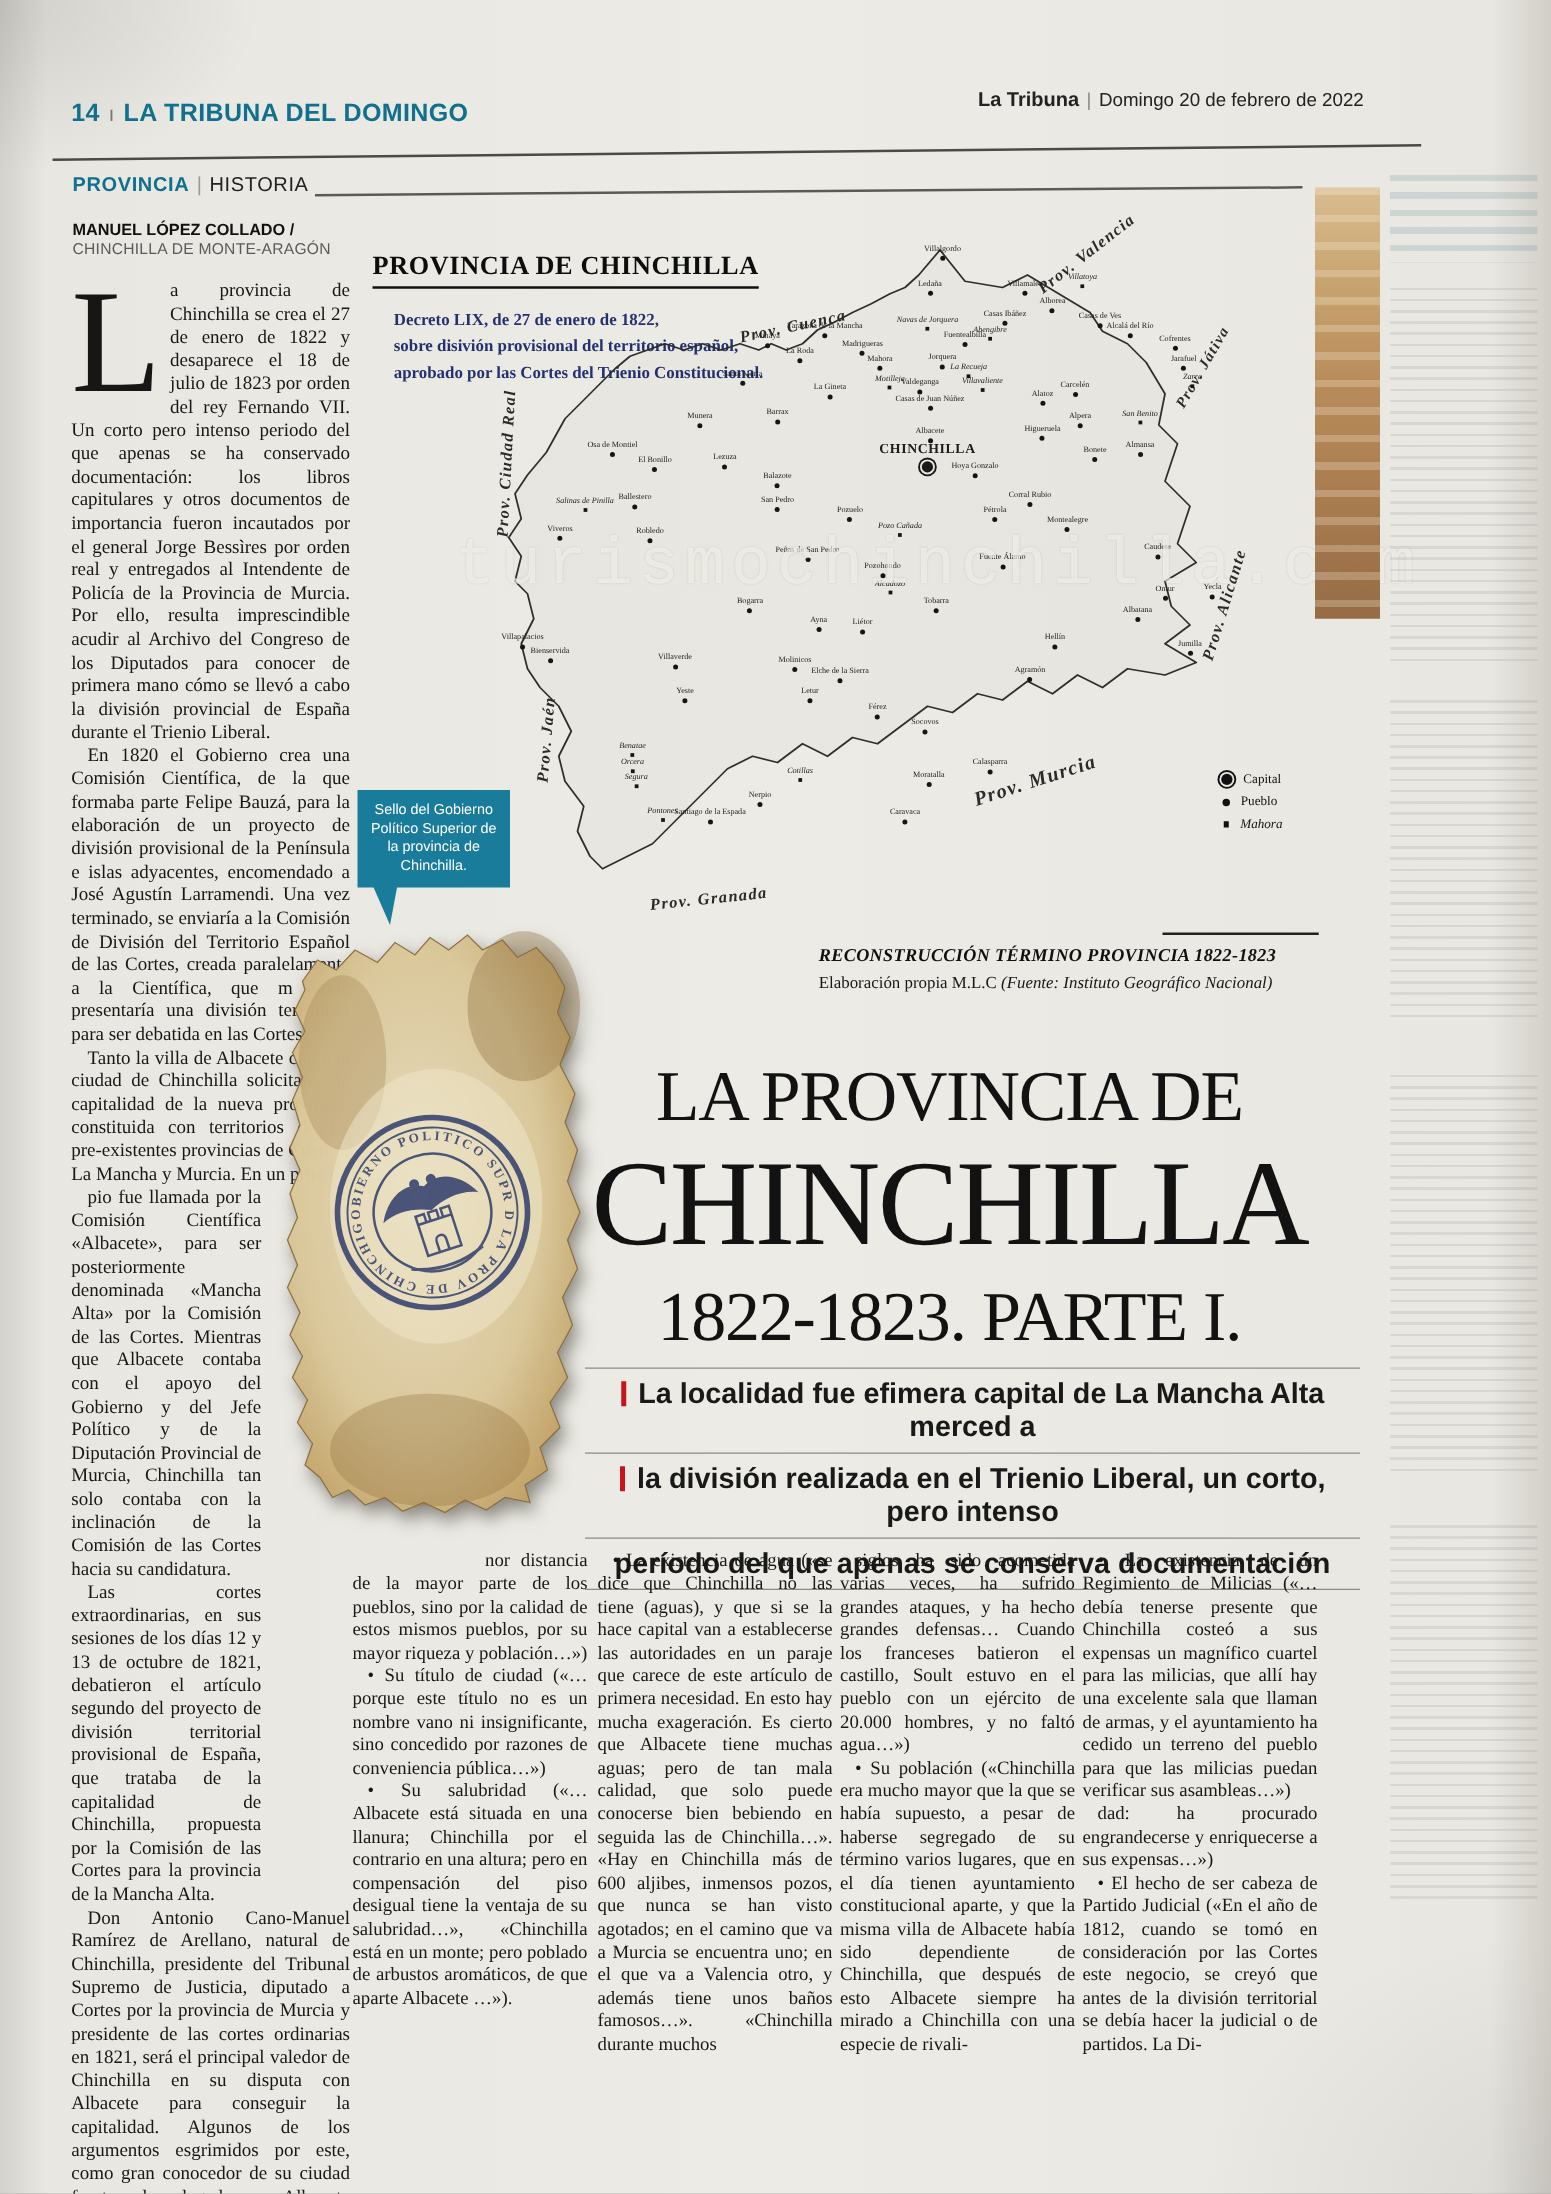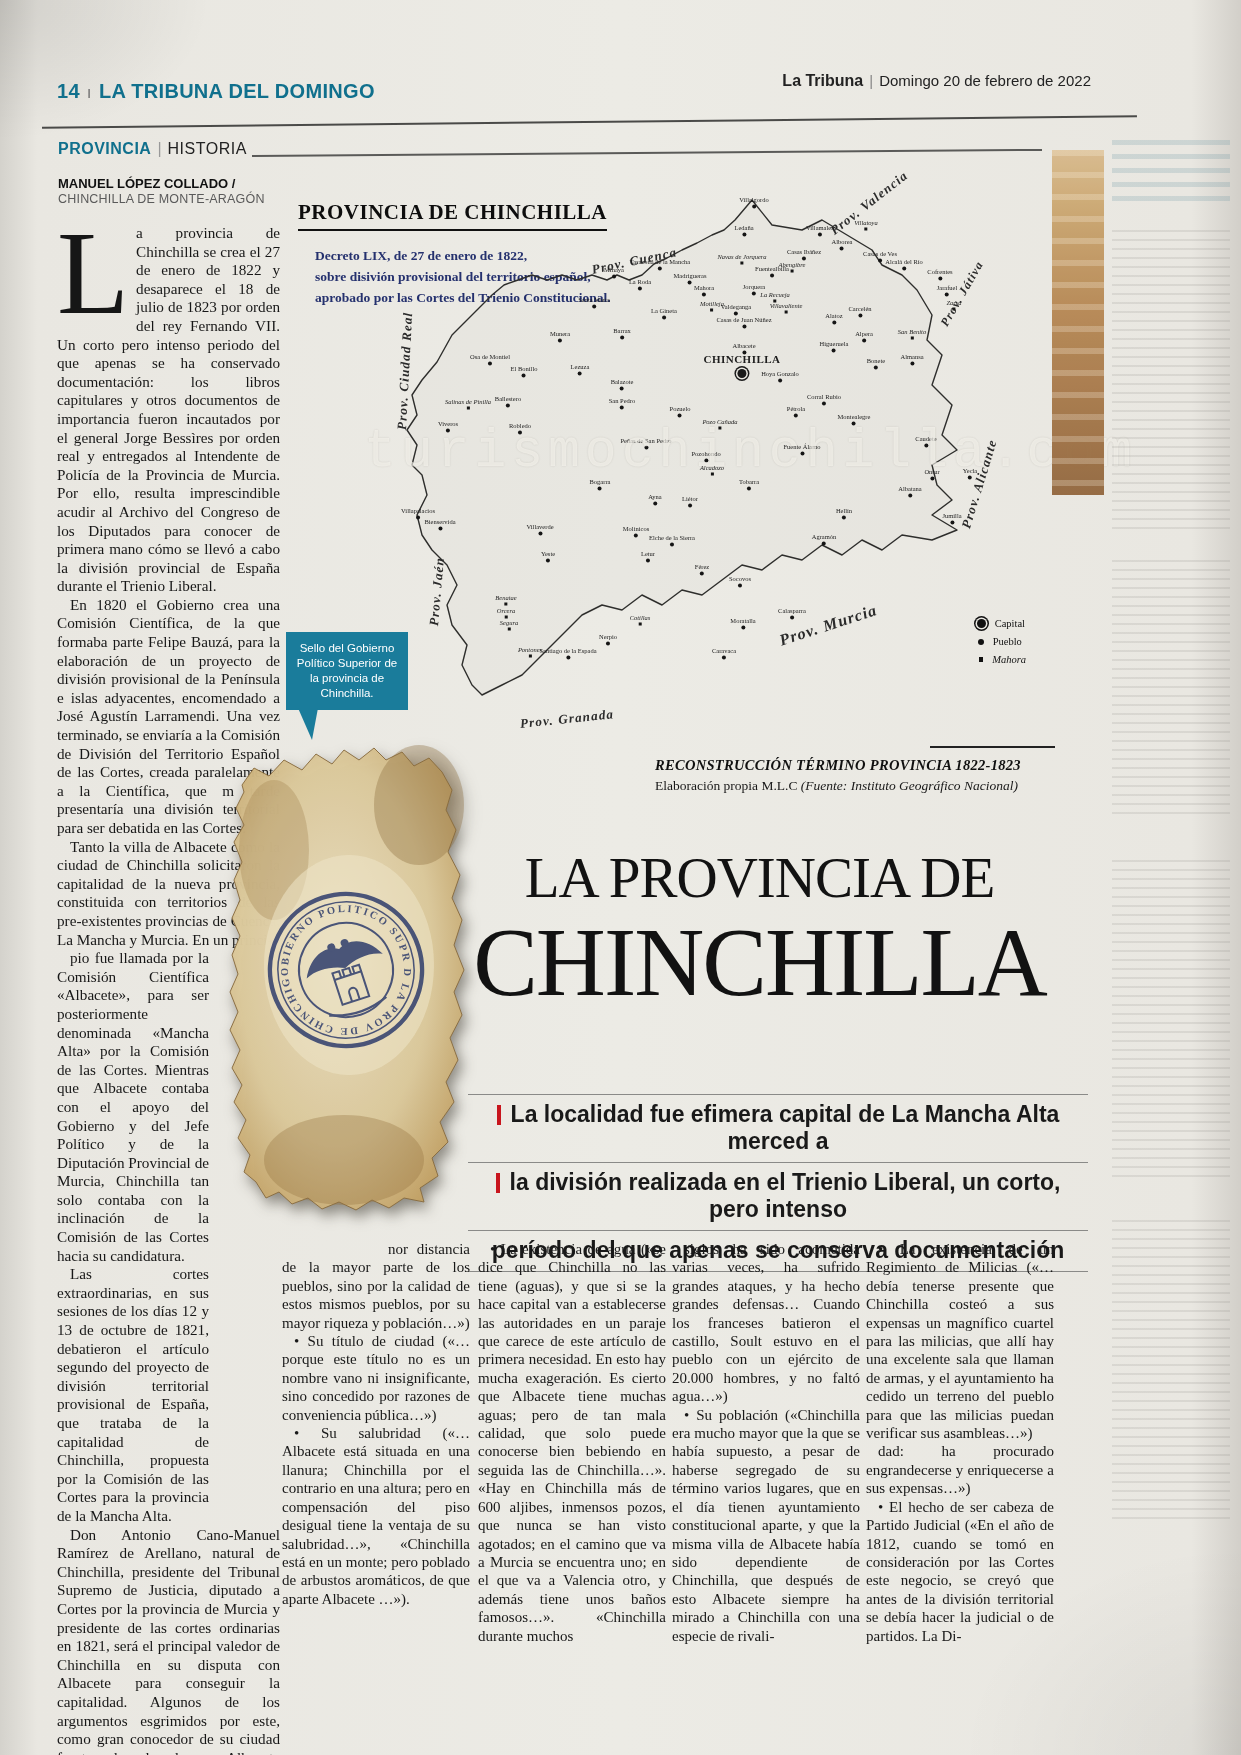--- a/index.html
+++ b/index.html
@@ -555,20 +555,21 @@
     </g>
   </svg>
 
   <div class="callout">
     <span>Sello del Gobierno Político Superior de la provincia de Chinchilla.</span>
   </div>
 
   <div class="headline">
     <div class="hl1">LA PROVINCIA DE</div>
     <div class="hl2">CHINCHILLA</div>
+    <div class="hl3">1822-1823. PARTE I.</div>
   </div>
 
   <div class="standfirst">
     <div class="sf-line"><span class="redbar"></span><span>La localidad fue efimera capital de La Mancha Alta merced a</span></div>
     <div class="sf-line"><span class="redbar"></span><span>la división realizada en el Trienio Liberal, un corto, pero intenso</span></div>
     <div class="sf-line"><span>período del que apenas se conserva documentación</span></div>
   </div>
 
   <div class="bcol" id="bc1">
     <p class="lead">nor distancia de la mayor parte de los pueblos, sino por la calidad de estos mismos pueblos, por su mayor riqueza y población…»)</p>

